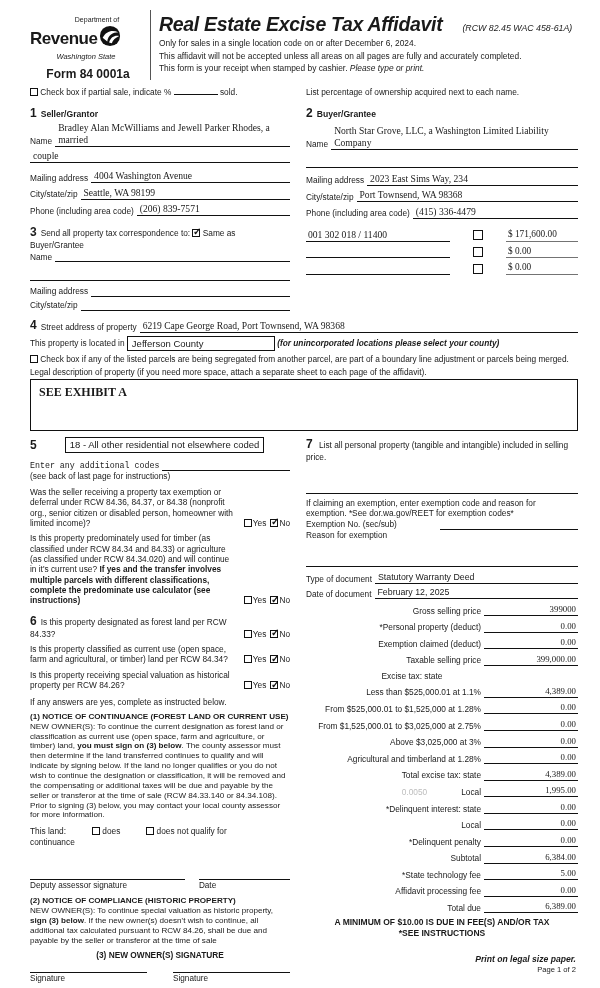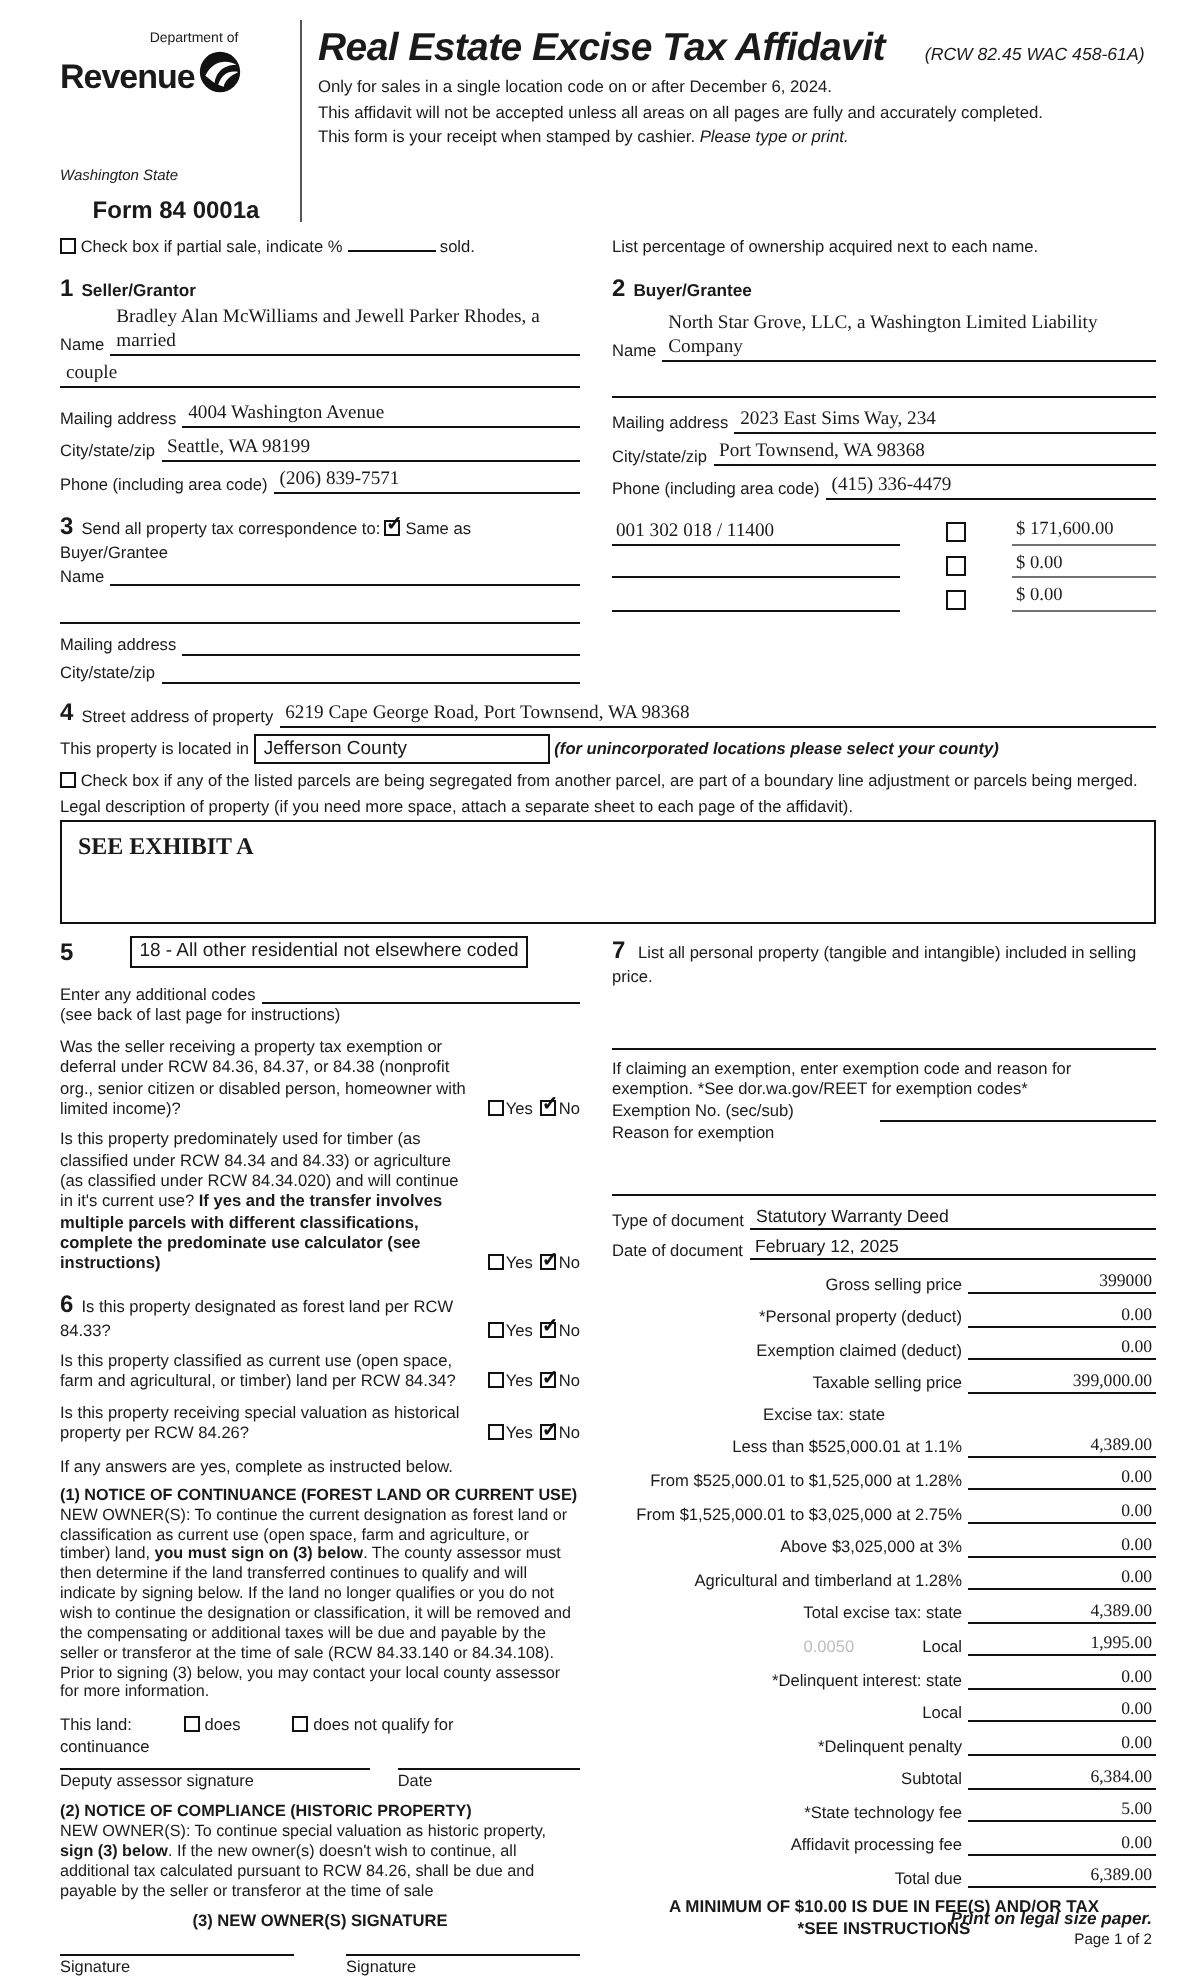--- a/index.html
+++ b/index.html
@@ -7,21 +7,21 @@
   .page {
     width: 600px; height: 988px; margin: 0 auto; background: #fff; color: #1a1a1a;
     padding: 8px 22px 4px 30px; position: relative; overflow: hidden;
     font-size: 8.3px; line-height: 1.25;
   }
   
   .hdr { display: flex; align-items: stretch; }
   .logo-block { width: 116px; flex: none; padding-top: 8px; }
   .logo-top { font-size: 7px; text-align: center; margin-left: 18px; }
   .logo-rev { font-size: 17px; font-weight: bold; letter-spacing: -0.5px; display: flex; align-items: center; }
-  .logo-sub { font-size: 7.5px; font-style: italic; text-align: left; margin-right: 4px; margin-top: 31px; }
+  .logo-sub { font-size: 7.5px; font-style: italic; text-align: center; margin-right: 4px; }
   .form-no { font-size: 12px; font-weight: bold; margin-top: 6px; text-align: center; }
   .hdr-div { width: 1px; background: #555; margin: 2px 8px 2px 4px; flex: none; }
   .title-block { flex: 1; padding-top: 4px; }
   .title-line { display: flex; align-items: baseline; gap: 20px; font-style: italic; }
   .title { font-size: 19.5px; font-weight: bold; letter-spacing: -0.3px; white-space: nowrap; }
   .title-suffix { font-size: 8.8px; white-space: nowrap; }
   .hdr-note { font-size: 8.4px; margin-top: 2px; }
   
   .cb { display: inline-block; width: 8px; height: 8px; border: 1.2px solid #111; position: relative; vertical-align: -1px; background: #fff; flex: none; }
   .cb.checked::after { content: "✓"; position: absolute; left: -0.5px; top: -3.5px; font-size: 10px; font-weight: bold; color: #111; }
@@ -219,21 +219,21 @@
     </div>
   </div>
 
   <div class="cols" style="margin-top:6px;">
 
     <div>
       <div style="display:flex;align-items:center;">
         <span class="secnum">5</span>
         <span class="county-box" style="margin-left:24px;min-width:196px;">18 - All other residential not elsewhere coded</span>
       </div>
-      <div class="row" style="margin-top:8px;">
+      <div class="row" style="margin-top:8px;font-family:Liberation Mono, monospace;">
           <span class="lbl">Enter any additional codes</span>
           <span class="fl"></span>
         </div>
       <div>(see back of last page for instructions)</div>
 
       <div class="qrow">
         <span class="qtext">Was the seller receiving a property tax exemption or deferral under RCW 84.36, 84.37, or 84.38 (nonprofit org., senior citizen or disabled person, homeowner with limited income)?</span>
         <span class="qans"><span class="cb"></span><span>Yes</span><span class="cb checked"></span><span>No</span></span>
       </div>
       <div class="qrow">
@@ -260,21 +260,21 @@
         <div><span>NEW OWNER(S): To continue the current designation as forest land or classification as current use (open space, farm and agriculture, or timber) land, </span><span class="b">you must sign on (3) below</span><span>. The county assessor must then determine if the land transferred continues  to qualify and will indicate by signing below. If the land no longer qualifies or you do not wish to continue the designation or classification, it will be removed and the compensating or additional taxes will be due and payable by the seller or transferor at the time of sale (RCW 84.33.140 or 84.34.108). Prior to signing (3) below, you may contact your local county assessor for more information.</span></div>
       </div>
 
       <div style="margin-top:6px;display:flex;gap:26px;">
         <span>This land:</span>
         <span><span class="cb"></span> <span>does</span></span>
         <span><span class="cb"></span> <span>does not qualify for</span></span>
       </div>
       <div>continuance</div>
 
-      <div style="display:flex;gap:14px;margin-top:6px;">
+      <div style="display:flex;gap:14px;margin-top:32px;">
         <div style="flex:1.7;" class="sigline"><span>Deputy assessor signature</span></div>
         <div style="flex:1;" class="sigline"><span>Date</span></div>
       </div>
 
       <div class="notice">
         <div class="b">(2) NOTICE OF COMPLIANCE (HISTORIC PROPERTY)</div>
         <div><span>NEW OWNER(S): To continue special valuation as historic property, </span><span class="b">sign (3) below</span><span>. If the new owner(s) doesn't wish to continue, all additional tax calculated pursuant to RCW 84.26, shall be due and payable by the seller or transferor at the time of sale</span></div>
       </div>
       <div class="b" style="text-align:center;margin-top:4px;">(3) NEW OWNER(S) SIGNATURE</div>
 

